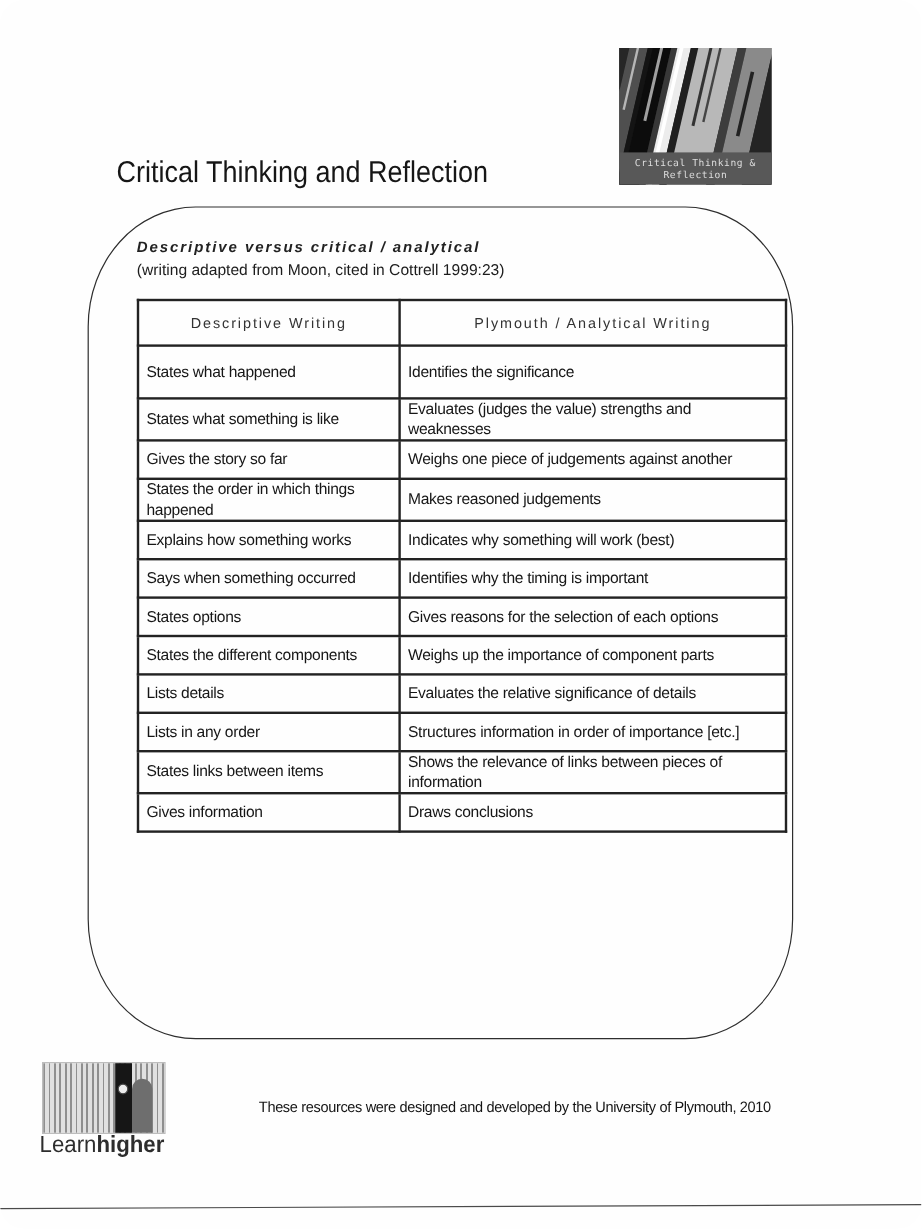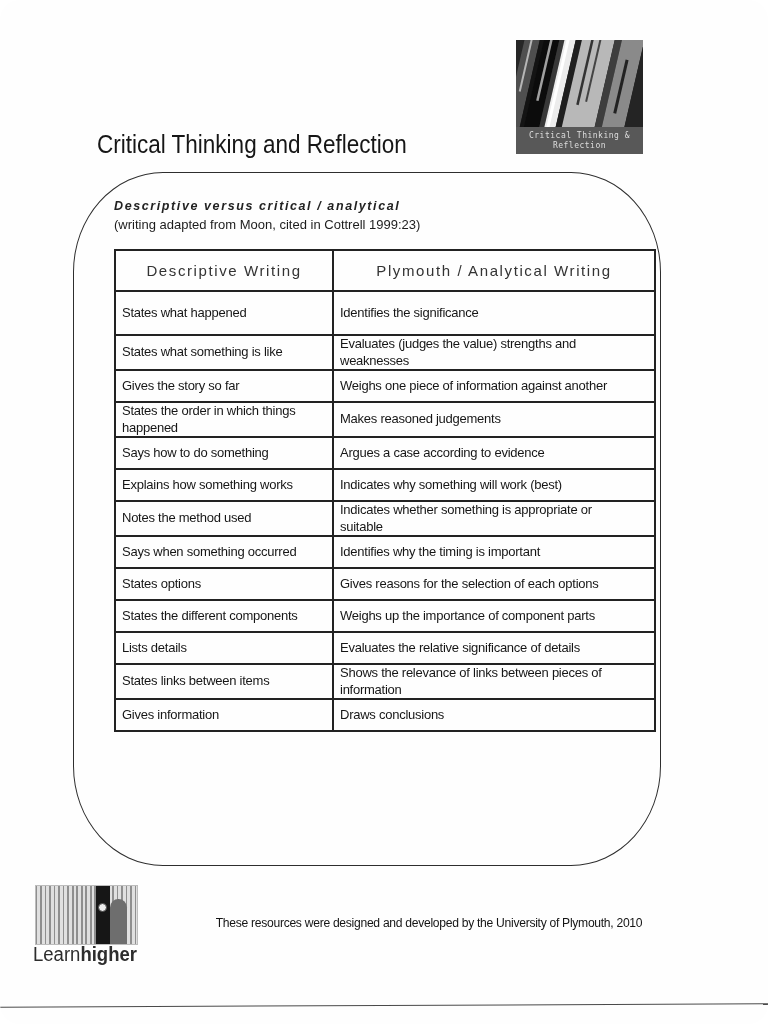--- a/index.html
+++ b/index.html
@@ -75,21 +75,21 @@
     left: 40px;
     top: 76px;
     width: 540px;
     border-collapse: collapse;
     table-layout: fixed;
   }
   .cmp-table col.c1 { width: 218px; }
   .cmp-table col.c2 { width: 322px; }
   .cmp-table th {
     border: 2px solid #222222;
-    font-size: 15px;
+    font-size: 12px;
     font-weight: 400;
     letter-spacing: 1.6px;
     color: #333333;
     text-align: center;
     padding: 11px 4px;
     background: #fefefe;
   }
   .cmp-table td {
     border: 2px solid #222222;
     font-size: 13px;
@@ -226,55 +226,50 @@
           <td>States what happened</td>
           <td>Identifies the significance</td>
         </tr>
         <tr>
           <td>States what something is like</td>
           <td>Evaluates (judges the value) strengths and
 weaknesses</td>
         </tr>
         <tr>
           <td>Gives the story so far</td>
-          <td>Weighs one piece of information against another</td>
+          <td>Weighs one piece of judgements against another</td>
         </tr>
         <tr>
           <td>States the order in which things
 happened</td>
           <td>Makes reasoned judgements</td>
         </tr>
         <tr>
-          <td>Says how to do something</td>
-          <td>Argues a case according to evidence</td>
-        </tr>
-        <tr>
           <td>Explains how something works</td>
           <td>Indicates why something will work (best)</td>
         </tr>
         <tr>
-          <td>Notes the method used</td>
-          <td>Indicates whether something is appropriate or
-suitable</td>
-        </tr>
-        <tr>
           <td>Says when something occurred</td>
           <td>Identifies why the timing is important</td>
         </tr>
         <tr>
           <td>States options</td>
           <td>Gives reasons for the selection of each options</td>
         </tr>
         <tr>
           <td>States the different components</td>
           <td>Weighs up the importance of component parts</td>
         </tr>
         <tr>
           <td>Lists details</td>
           <td>Evaluates the relative significance of details</td>
+        </tr>
+        <tr>
+          <td>Lists in any order</td>
+          <td>Structures information in order of importance [etc.]</td>
         </tr>
         <tr>
           <td>States links between items</td>
           <td>Shows the relevance of links between pieces of
 information</td>
         </tr>
         <tr>
           <td>Gives information</td>
           <td>Draws conclusions</td>
         </tr>

